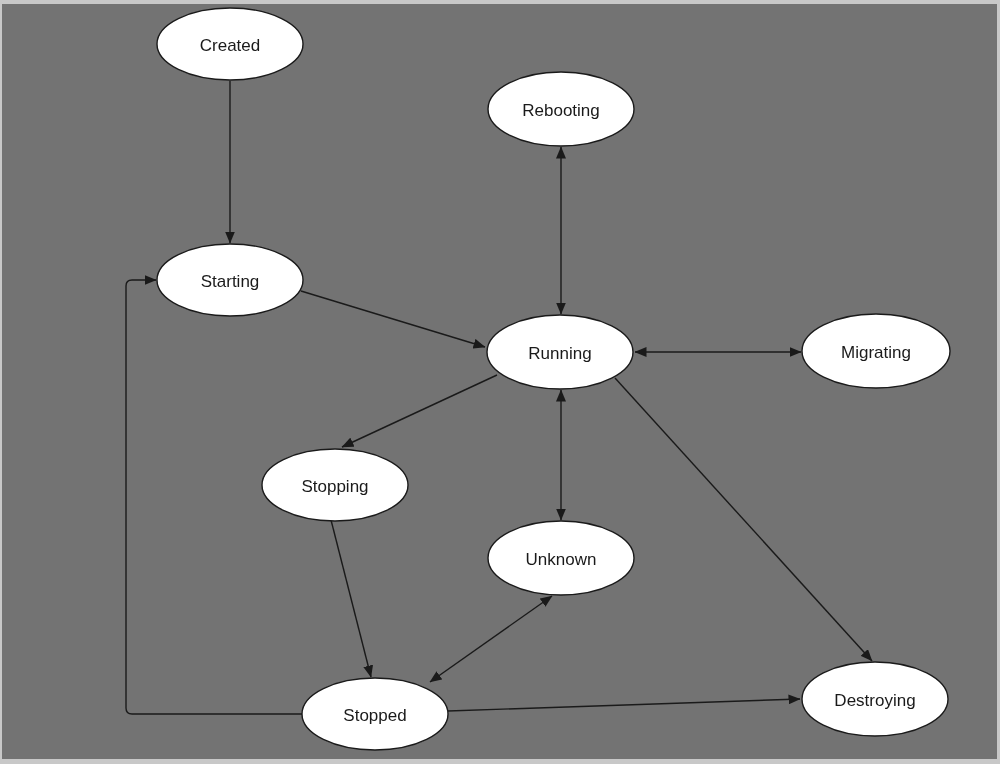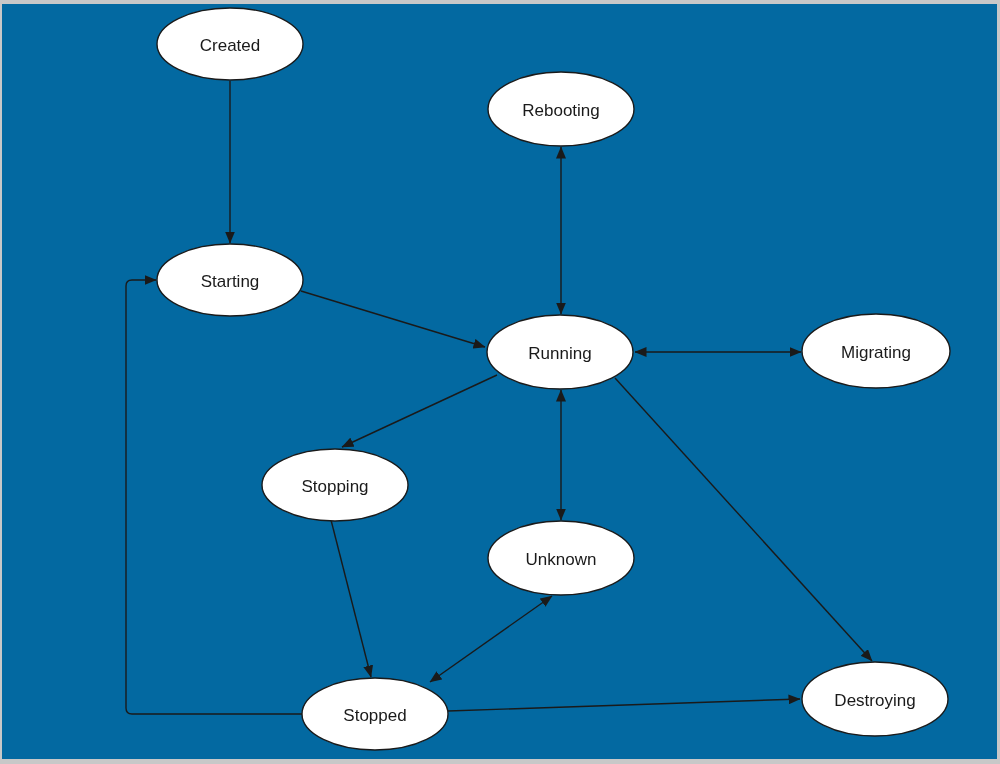--- a/index.html
+++ b/index.html
@@ -1,20 +1,20 @@
 <!DOCTYPE html>
 <html><head>
 <meta charset="utf-8">
 <style>
   html, body { margin: 0; padding: 0; background: #ffffff; }
   .frame {
     position: relative;
     width: 1000px;
     height: 764px;
-    background: #0369a1;
+    background: #737373;
     overflow: hidden;
   }
   .frame-border {
     position: absolute;
     inset: 0;
     box-sizing: border-box;
     border-top: 4px solid #c8c8c8;
     border-bottom: 5px solid #c8c8c8;
     border-left: 2px solid #c8c8c8;
     border-right: 3px solid #c8c8c8;

